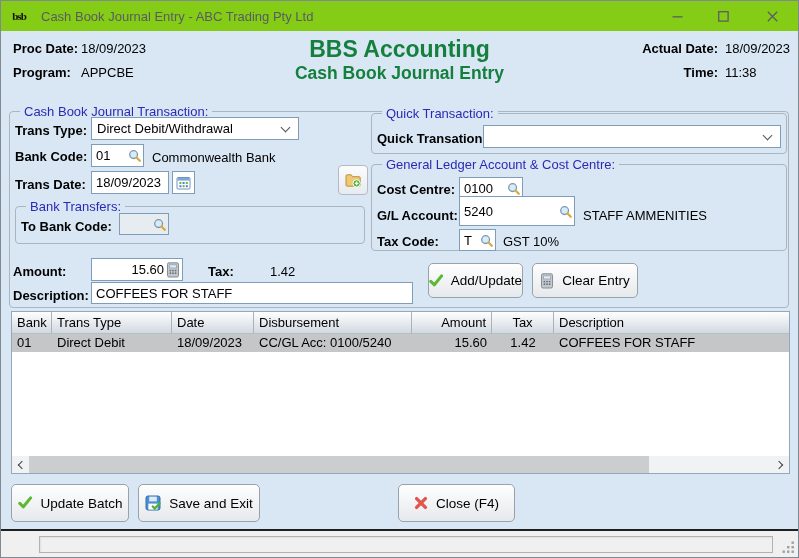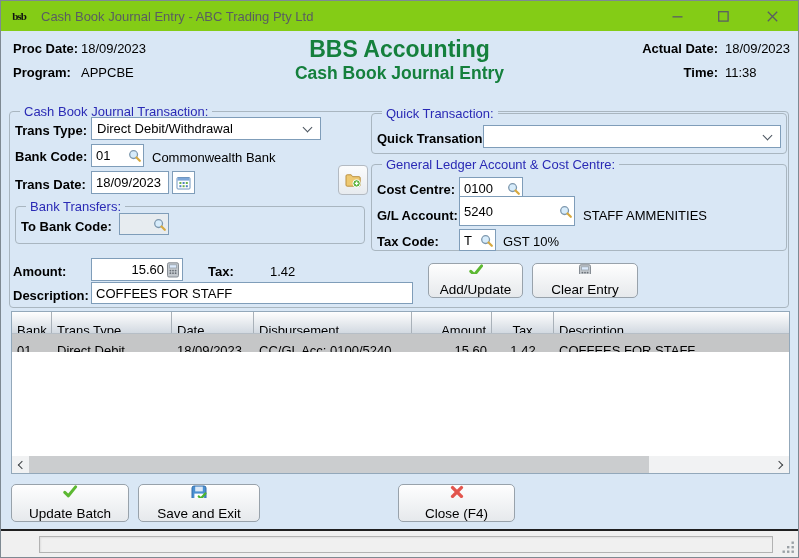--- a/index.html
+++ b/index.html
@@ -24,25 +24,25 @@
   
   .box{position:absolute;background:#fff;border:1px solid #7f9db9;display:flex;align-items:center;padding:0 2px;}
   .box input{border:0;outline:0;background:transparent;font:13px "Liberation Sans",sans-serif;padding:0 2px;width:100%;min-width:0;}
   .box.disabled{background:#e7ecf0;}
   .combo{position:absolute;background:#fff;border:1px solid #7f9db9;}
   .combo-text{position:absolute;left:5px;top:3px;font-size:13px;white-space:nowrap;}
   .chev{position:absolute;width:7px;height:7px;border-right:1.7px solid #4a545e;border-bottom:1.7px solid #4a545e;transform:rotate(45deg);right:9px;top:6px;}
   .iconbtn{position:absolute;border:1px solid #7f9db9;background:#fff;display:flex;align-items:center;justify-content:center;}
   .toolbtn{position:absolute;border:1px solid #b3bac2;border-radius:4px;background:linear-gradient(#fbfcfd,#e7ebef);display:flex;align-items:center;justify-content:center;}
   
-  .btn{position:absolute;border:1px solid #98a2ab;border-radius:5px;background:linear-gradient(#fefefe,#e6e9ec);display:flex;align-items:center;justify-content:center;gap:8px;font-size:13.5px;cursor:default;flex-direction:column;}
+  .btn{position:absolute;border:1px solid #98a2ab;border-radius:5px;background:linear-gradient(#fefefe,#e6e9ec);display:flex;align-items:center;justify-content:center;gap:8px;font-size:13.5px;cursor:default;}
   
   .grid{position:absolute;left:10px;top:310px;width:779px;height:163px;background:#fff;border:1px solid #93a8ba;}
   .ghead{position:absolute;left:0;top:0;right:0;height:22px;display:flex;background:linear-gradient(#fefefe,#d2d9e1);border-bottom:1px solid #b6bec6;}
-  .gc{padding:8px 5px;font-size:13px;line-height:21px;border-right:1px solid #a9b1b9;overflow:hidden;white-space:nowrap;}
+  .gc{padding:0 5px;font-size:13px;line-height:21px;border-right:1px solid #a9b1b9;overflow:hidden;white-space:nowrap;}
   .c0{width:40px}.c1{width:120px}.c2{width:82px}.c3{width:158px}
   .c4{width:80px;text-align:right}.c5{width:62px;text-align:center}.c6{flex:1;border-right:none}
   .grow{position:absolute;left:0;top:22px;right:0;height:18px;display:flex;background:#c5c6c7;}
   .grow .gc{border-right:none;line-height:18px;}
   .hscroll{position:absolute;left:0;right:0;bottom:0;height:17px;background:#f1f2f3;}
   .sarrow{position:absolute;top:0;width:17px;height:17px;display:flex;align-items:center;justify-content:center;}
   .schev{width:6px;height:6px;border-right:1.8px solid #3c4043;border-bottom:1.8px solid #3c4043;}
   .sthumb{position:absolute;left:17px;top:0;width:620px;height:17px;background:#cbcdcf;}
   
   .statusbar{position:absolute;left:0;top:528px;width:100%;height:28px;background:#f0f0f0;border-top:2px solid #1f1f1f;}
@@ -136,21 +136,21 @@
   <span class="lbl" style="left:600px;top:40px;width:117px;text-align:right">Actual Date:</span>
   <span class="val" style="left:724px;top:40px">18/09/2023</span>
   <span class="lbl" style="left:600px;top:64px;width:117px;text-align:right">Time:</span>
   <span class="val" style="left:724px;top:64px">11:38</span>
 
   <div class="grp" style="left:8px;top:110px;width:780px;height:197px">
     <span class="grp-label">Cash Book Journal Transaction:</span>
   </div>
 
   <span class="lbl" style="left:14px;top:122px">Trans Type:</span>
-  <div class="combo" style="left:90px;top:116px;width:230px;height:23px">
+  <div class="combo" style="left:90px;top:116px;width:208px;height:23px">
     <span class="combo-text">Direct Debit/Withdrawal</span>
     <span class="chev"></span>
   </div>
 
   <span class="lbl" style="left:14px;top:148px">Bank Code:</span>
   <div class="box" style="left:90px;top:143px;width:53px;height:23px">
     <input value="01" style="">
     <svg width="13" height="13" style="flex:none">
         <use href="#i-mag"></use>
       </svg>

